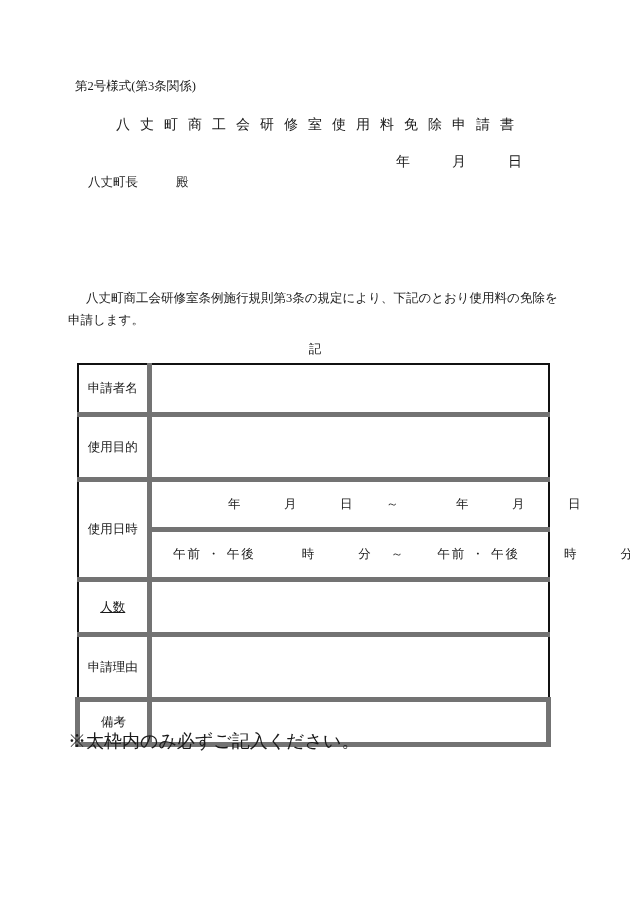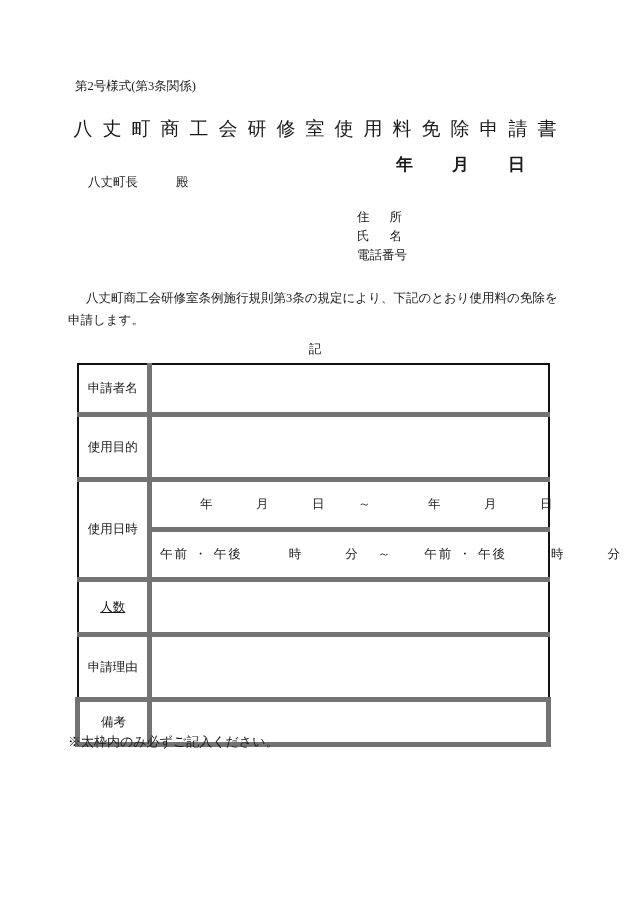--- a/index.html
+++ b/index.html
@@ -33,34 +33,33 @@
     white-space: nowrap;
   }
 
   
   .doc-title {
     position: absolute;
     left: 0;
     top: 116px;
     width: 630px;
     text-align: center;
-    font-size: 19px;
+    font-size: 14px;
     letter-spacing: 10px;
     text-indent: 10px;
     white-space: nowrap;
   }
 
   
   .date-line {
     position: absolute;
     left: 396px;
     top: 153px;
-    font-size: 17px;
-    white-space: nowrap;
-    font-weight: bold;
+    font-size: 14px;
+    white-space: nowrap;
   }
   .date-line .seg {
     display: inline-block;
     width: 56px;
   }
   .date-line .seg:last-child { width: auto; }
 
   
   .addressee {
     position: absolute;
@@ -134,46 +133,46 @@
   .r-applicant td { height: 47px; }
   .r-purpose td   { height: 60px; }
   .r-datetime-a td{ height: 45px; }
   .r-datetime-b td{ height: 45px; }
   .r-count td     { height: 50px; text-decoration: underline; }
   .r-reason td    { height: 60px; }
   .r-remarks td   { height: 40px; }
 
   
   .dt-date {
-    padding-left: 48px;
+    padding-left: 76px;
     white-space: nowrap;
   }
   .dt-date .g { display: inline-block; width: 56px; }
   .dt-date .g.sm { width: 46px; }
   .dt-date .tilde { display: inline-block; width: 70px; }
 
   
   .dt-time {
-    padding-left: 8px;
+    padding-left: 21px;
     white-space: nowrap;
   }
   .dt-time .ampm { letter-spacing: 2px; }
   .dt-time .gap-a { display: inline-block; width: 46px; }
   .dt-time .gap-b { display: inline-block; width: 44px; }
   .dt-time .gap-c { display: inline-block; width: 20px; }
   .dt-time .gap-d { display: inline-block; width: 34px; }
   .dt-time .gap-e { display: inline-block; width: 44px; }
   .dt-time .gap-f { display: inline-block; width: 44px; }
 
   
   .notes {
     position: absolute;
     left: 68px;
     top: 731px;
-    font-size: 13px;
+    font-size: 18px;
     line-height: 21px;
     white-space: nowrap;
   }
   .notes .note-line { display: block; }
   .notes .pi-gap { display: inline-block; width: 16px; }
 </style>
 </head>
 <body>
 
 <div class="page">
@@ -183,25 +182,20 @@
   <div class="doc-title">八丈町商工会研修室使用料免除申請書</div>
 
   <div class="date-line">
     <span class="seg">年</span><span class="seg">月</span><span class="seg">日</span>
   </div>
 
   <div class="addressee">
     <span class="who">八丈町長</span><span>殿</span>
   </div>
 
-  <div class="applicant-block">
-    <div class="lbl"><span>住</span><span class="sp"></span><span>所</span></div>
-    <div class="lbl"><span>氏</span><span class="sp"></span><span>名</span></div>
-    <div class="lbl">電話番号</div>
-  </div>
 
   <div class="body-para">八丈町商工会研修室条例施行規則第3条の規定により、下記のとおり使用料の免除を申請します。</div>
 
   <div class="ki">記</div>
 
   <table class="form-table">
     <colgroup>
       <col class="col-label">
       <col>
     </colgroup>

